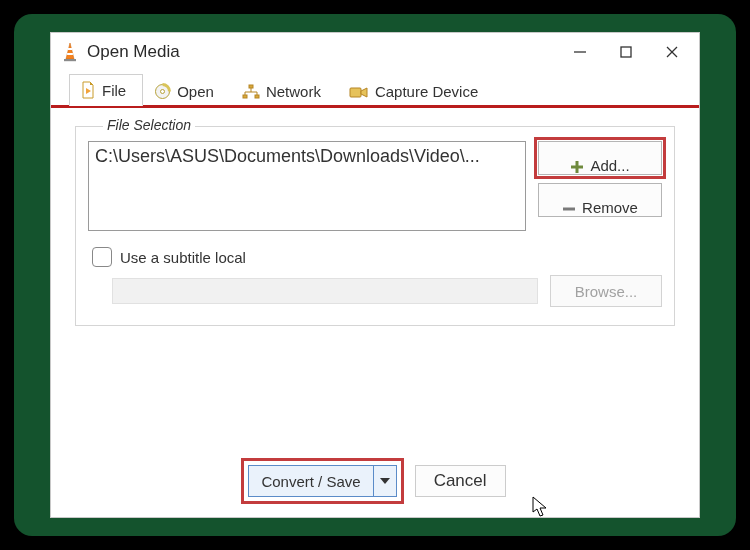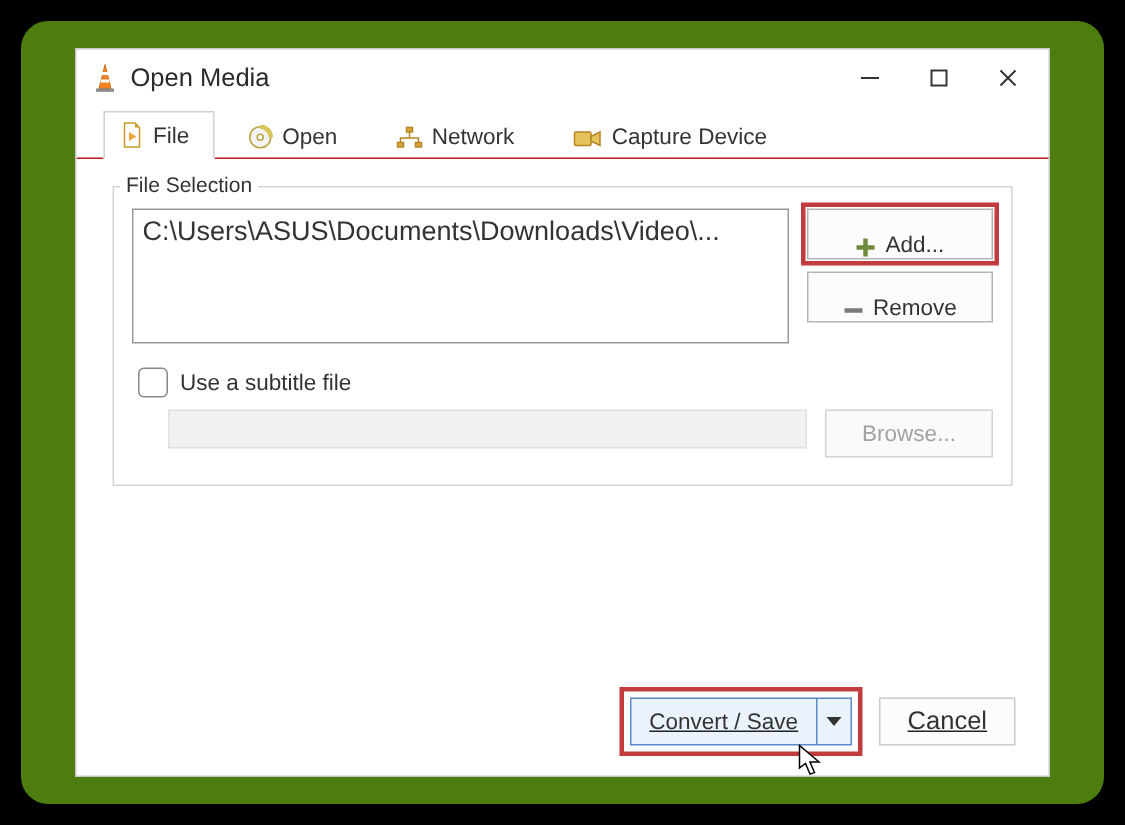--- a/index.html
+++ b/index.html
@@ -12,21 +12,21 @@
     font-size: 14px;
     color: #222;
     overflow: hidden;
   }
   .outer {
     position: absolute;
     left: 14px;
     top: 14px;
     right: 14px;
     bottom: 14px;
-    background: #4d7c0f;
+    background: #14532d;
     border-radius: 18px;
     box-sizing: border-box;
     padding: 6px;
   }
   .window {
     position: absolute;
     left: 36px;
     top: 18px;
     right: 36px;
     bottom: 18px;
@@ -61,22 +61,22 @@
     align-items: center;
     justify-content: center;
     color: #333;
   }
   .win-btn svg { stroke: #333; stroke-width: 1.3; fill: none; }
   
   .tabstrip {
     display: flex;
     align-items: flex-end;
     padding: 0 18px 0 18px;
-    border-bottom: 1px solid #b91c1c;
-    gap: 11px;
+    border-bottom: 3px solid #b91c1c;
+    gap: 0;
     height: 34px;
   }
   .tab {
     display: flex;
     align-items: center;
     gap: 6px;
     padding: 6px 16px 6px 10px;
     font-size: 15px;
     color: #333;
     border: 1px solid transparent;
@@ -101,25 +101,26 @@
   
   .groupbox {
     border: 1px solid #d5d5d5;
     position: relative;
     padding: 14px 12px 18px 12px;
     margin-top: 8px;
   }
   .group-legend {
     position: absolute;
     top: -10px;
-    left: 4px;
+    left: 27px;
     background: #fff;
     padding: 0 4px;
     font-size: 14px;
     color: #333;
+    font-style: italic;
   }
   .help-text {
     font-size: 15px;
     color: #333;
     margin: 6px 2px 10px 2px;
   }
   .file-row {
     display: flex;
     gap: 12px;
   }
@@ -169,20 +170,21 @@
     width: 18px;
     height: 18px;
     border: 1.5px solid #888;
     border-radius: 4px;
     background: #fff;
   }
   .subtitle-label { font-size: 15px; color: #333; }
   .sub-browse-row {
     display: flex;
     gap: 12px;
+    align-items: center;
     padding: 0 0 0 24px;
   }
   .sub-path {
     flex: 1;
     height: 24px;
     background: #f1f1f1;
     border: 1px solid #e1e1e1;
   }
   .browse-btn {
     width: 110px;
@@ -197,25 +199,24 @@
   .bottom-row {
     display: flex;
     align-items: center;
     gap: 8px;
     margin-top: auto;
     padding: 14px 0 4px 0;
   }
   .bottom-row .label { font-size: 15px; color: #333; }
   .footer {
     display: flex;
-    justify-content: flex-end;
+    justify-content: center;
     gap: 14px;
     padding: 8px 22px 16px 22px;
     align-items: center;
-    text-decoration: underline;
   }
   .convert-wrap {
     position: relative;
     outline: 3px solid #c33c3d;
     padding: 4px;
   }
   .convert-btn {
     display: flex;
     height: 30px;
     border: 1px solid #5a8bc8;
@@ -348,21 +349,21 @@
                 <svg width="14" height="14" viewBox="0 0 14 14">
                   <rect x="1" y="5.5" width="12" height="3" fill="#7a7a7a"></rect>
                 </svg>
               </span>
               <span>Remove</span>
             </div>
           </div>
         </div>
         <div class="subtitle-row">
           <div class="checkbox"></div>
-          <span class="subtitle-label">Use a subtitle file</span>
+          <span class="subtitle-label">Use a subtitle local</span>
         </div>
         <div class="sub-browse-row">
           <div class="sub-path"></div>
           <div class="browse-btn">
             <span>Browse...</span>
           </div>
         </div>
       </div>
 
     </div>

